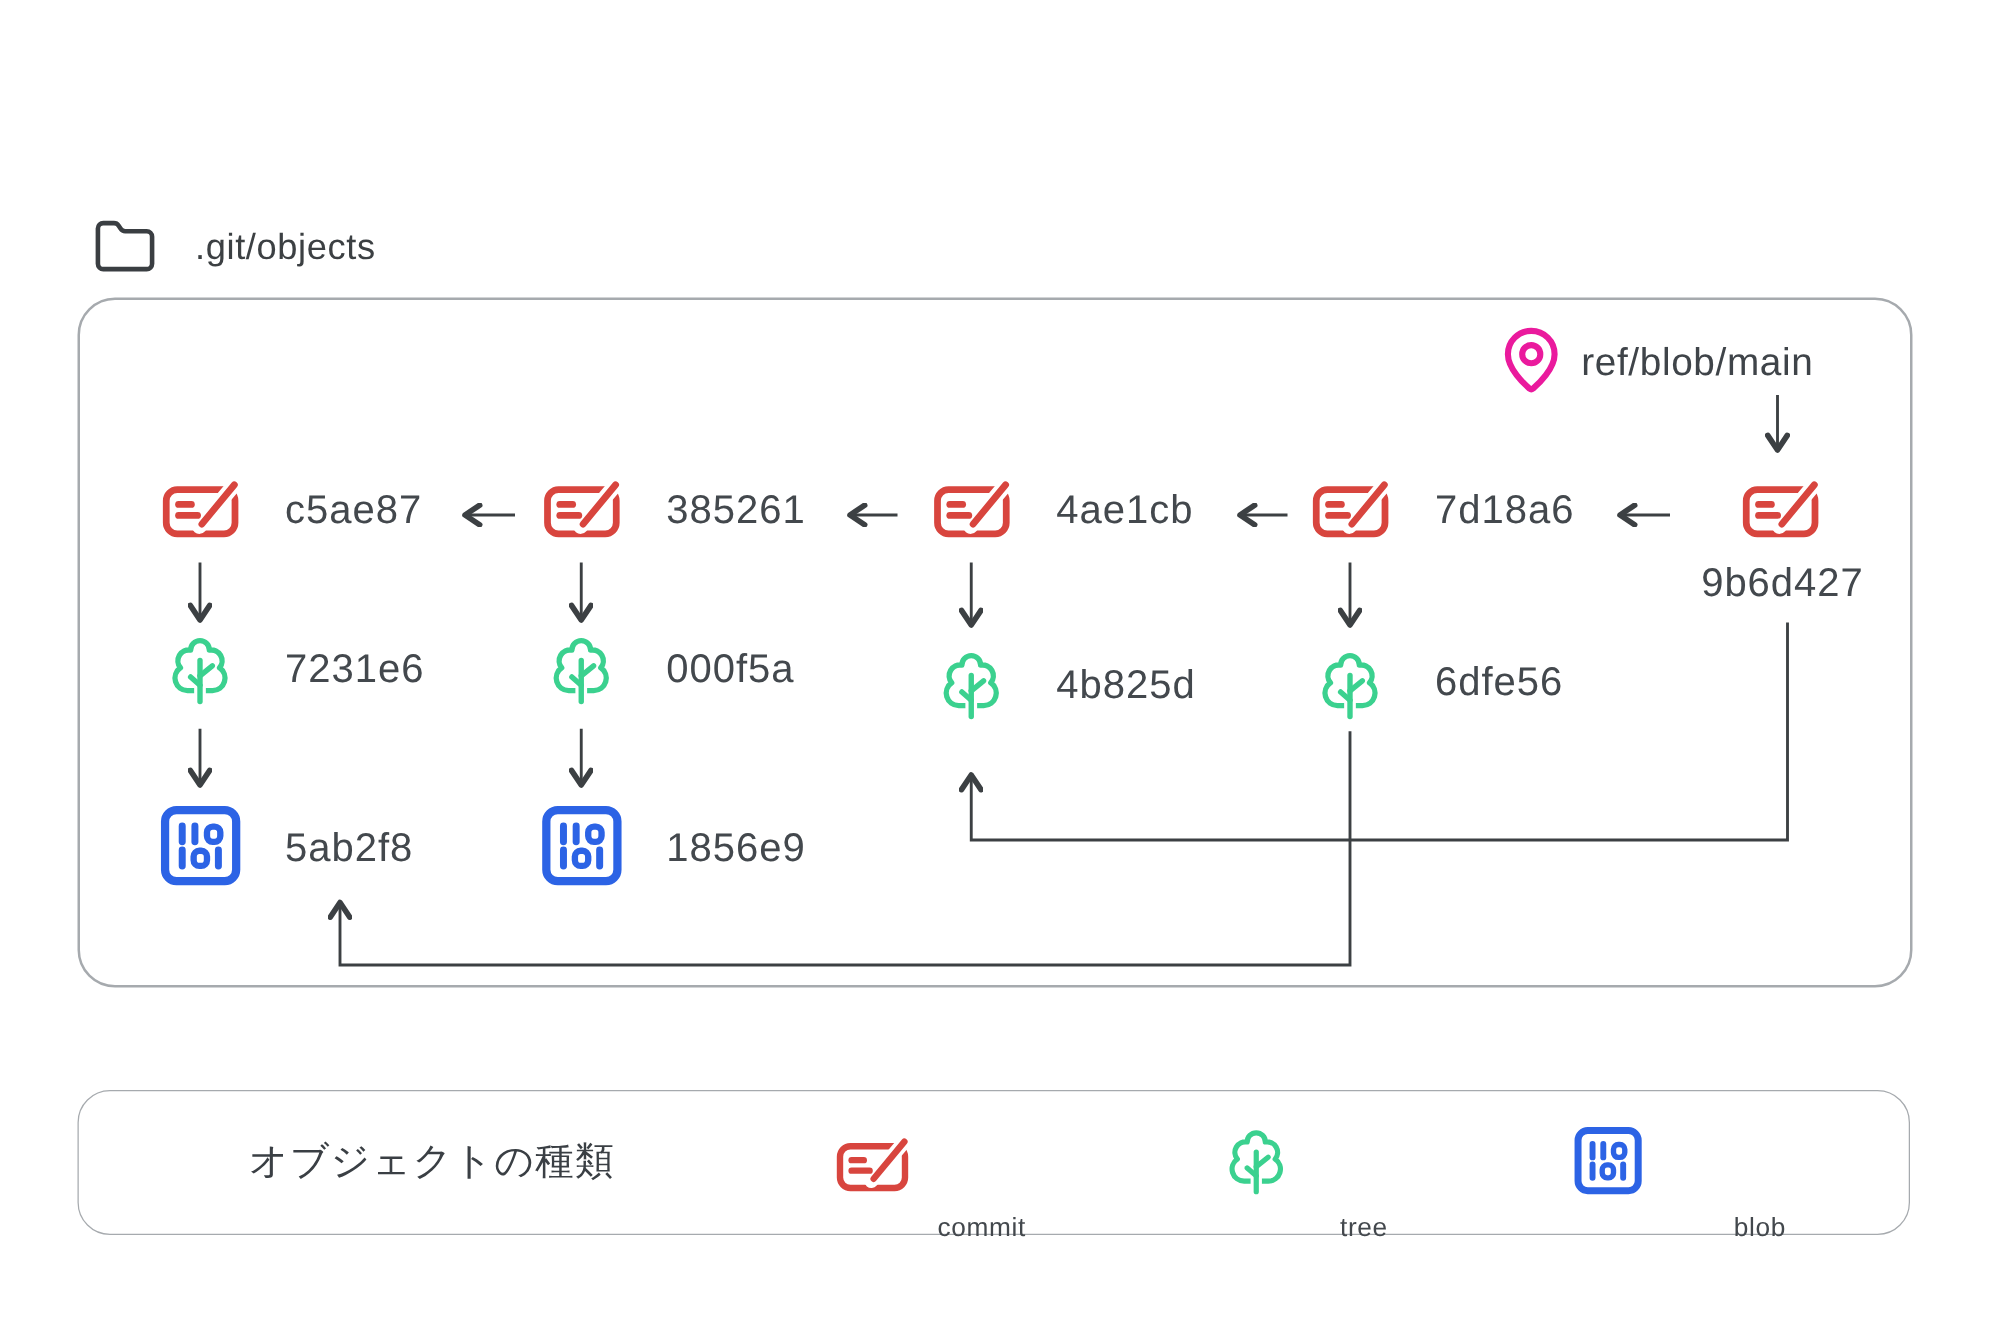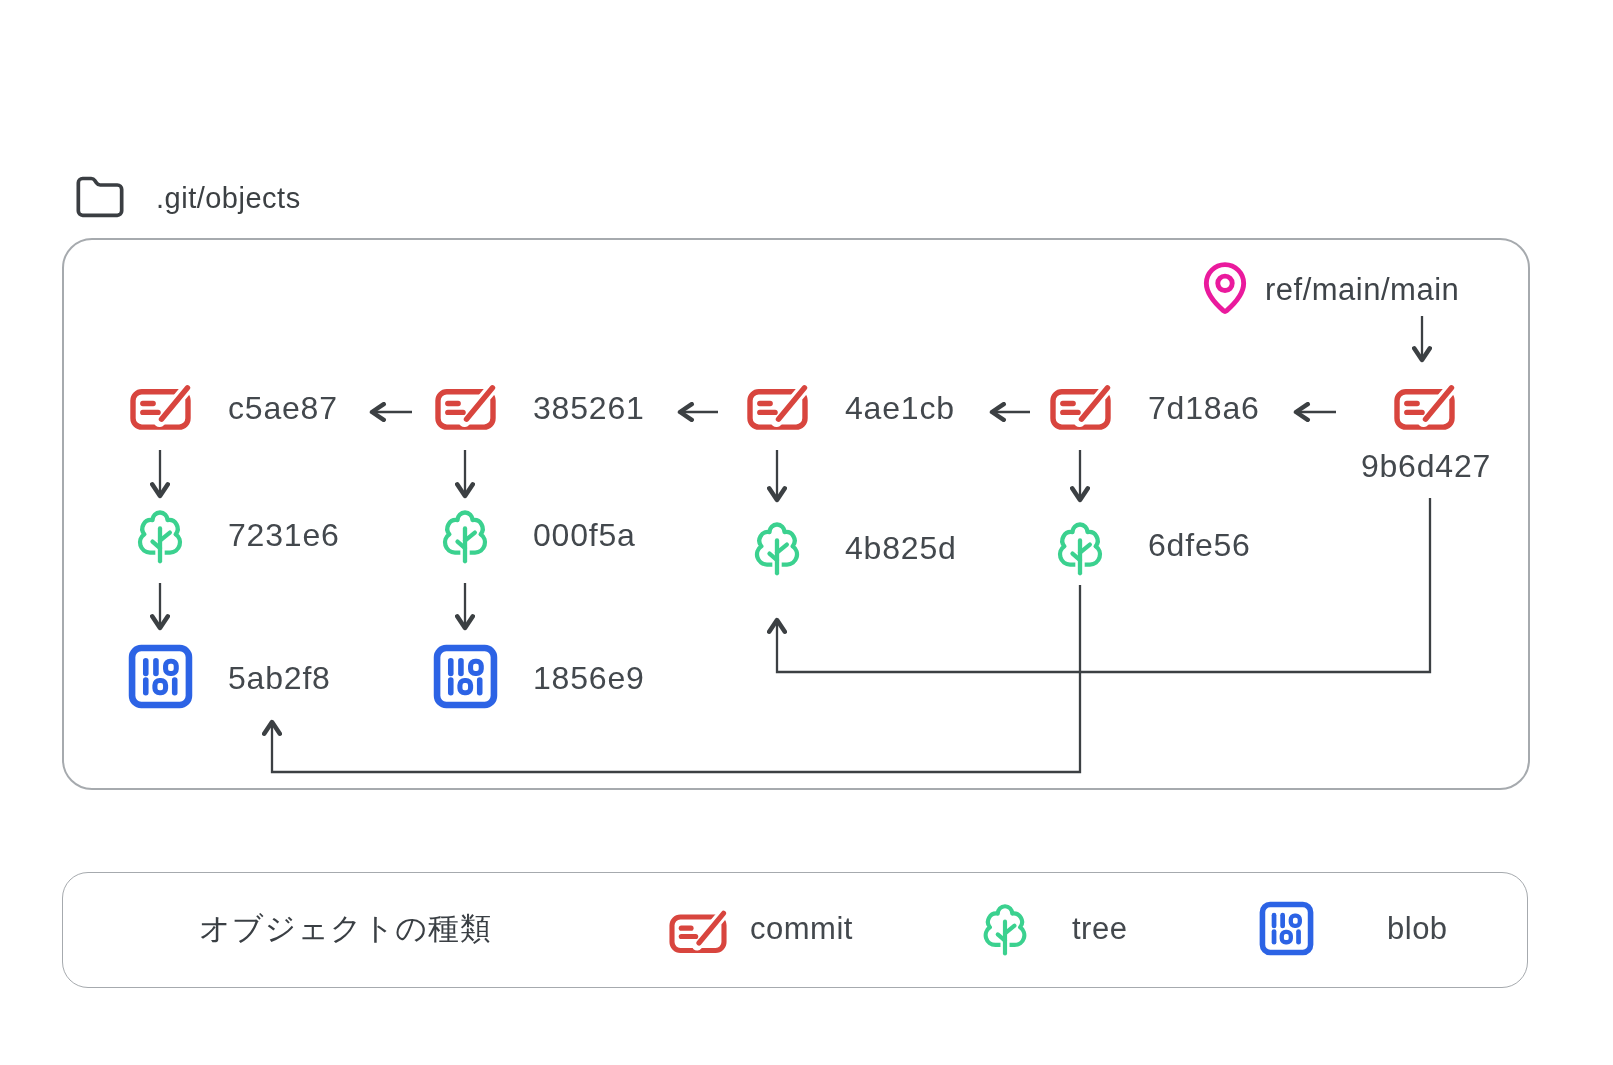--- a/index.html
+++ b/index.html
@@ -35,22 +35,22 @@
   .hash.centered{transform:translate(-50%,-52%);}
   .ref-label{
     position:absolute;left:1265px;top:291px;transform:translateY(-52%);
     font-size:31px;color:#3f4449;letter-spacing:.5px;
   }
   .legend-title{
     position:absolute;left:167px;top:930px;transform:translateY(-52%);
     font-size:31px;color:#3a3f44;letter-spacing:1px;margin-left:32px;
   }
   .legend-label{
-    position:absolute;transform:translateY(-52%);font-size:31px;color:#43484d;
-    letter-spacing:.5px;top:930px;
+    position:absolute;transform:translateY(-52%);font-size:21px;color:#43484d;
+    letter-spacing:.5px;top:983px;
   }
   .connectors{position:absolute;left:0;top:0;pointer-events:none;}
   .connectors path{fill:none;stroke:var(--c-line,#3c4043);stroke-width:2.3px;}
 </style>
 </head>
 <body>
 
 <svg width="0" height="0" style="position:absolute" aria-hidden="true">
   <defs>
     <symbol id="sym-commit" viewBox="0 0 64 56">
@@ -93,21 +93,21 @@
       <use href="#sym-folder"></use>
     </svg>
   <span class="folder-label">.git/objects</span>
 
   <div class="box main-box"></div>
   <div class="box legend-box"></div>
 
   <svg class="icon pin-i" style="left:1197px;top:259px" width="56" height="58">
       <use href="#sym-pin"></use>
     </svg>
-  <span class="ref-label">ref/main/main</span>
+  <span class="ref-label">ref/blob/main</span>
 
   <svg class="icon commit-i" style="left:129px;top:378px" width="63" height="55">
       <use href="#sym-commit"></use>
     </svg>
   <span class="hash" style="left:228px;top:409px">c5ae87</span>
 
   <svg class="icon commit-i" style="left:434px;top:378px" width="63" height="55">
       <use href="#sym-commit"></use>
     </svg>
   <span class="hash" style="left:533px;top:409px">385261</span>

